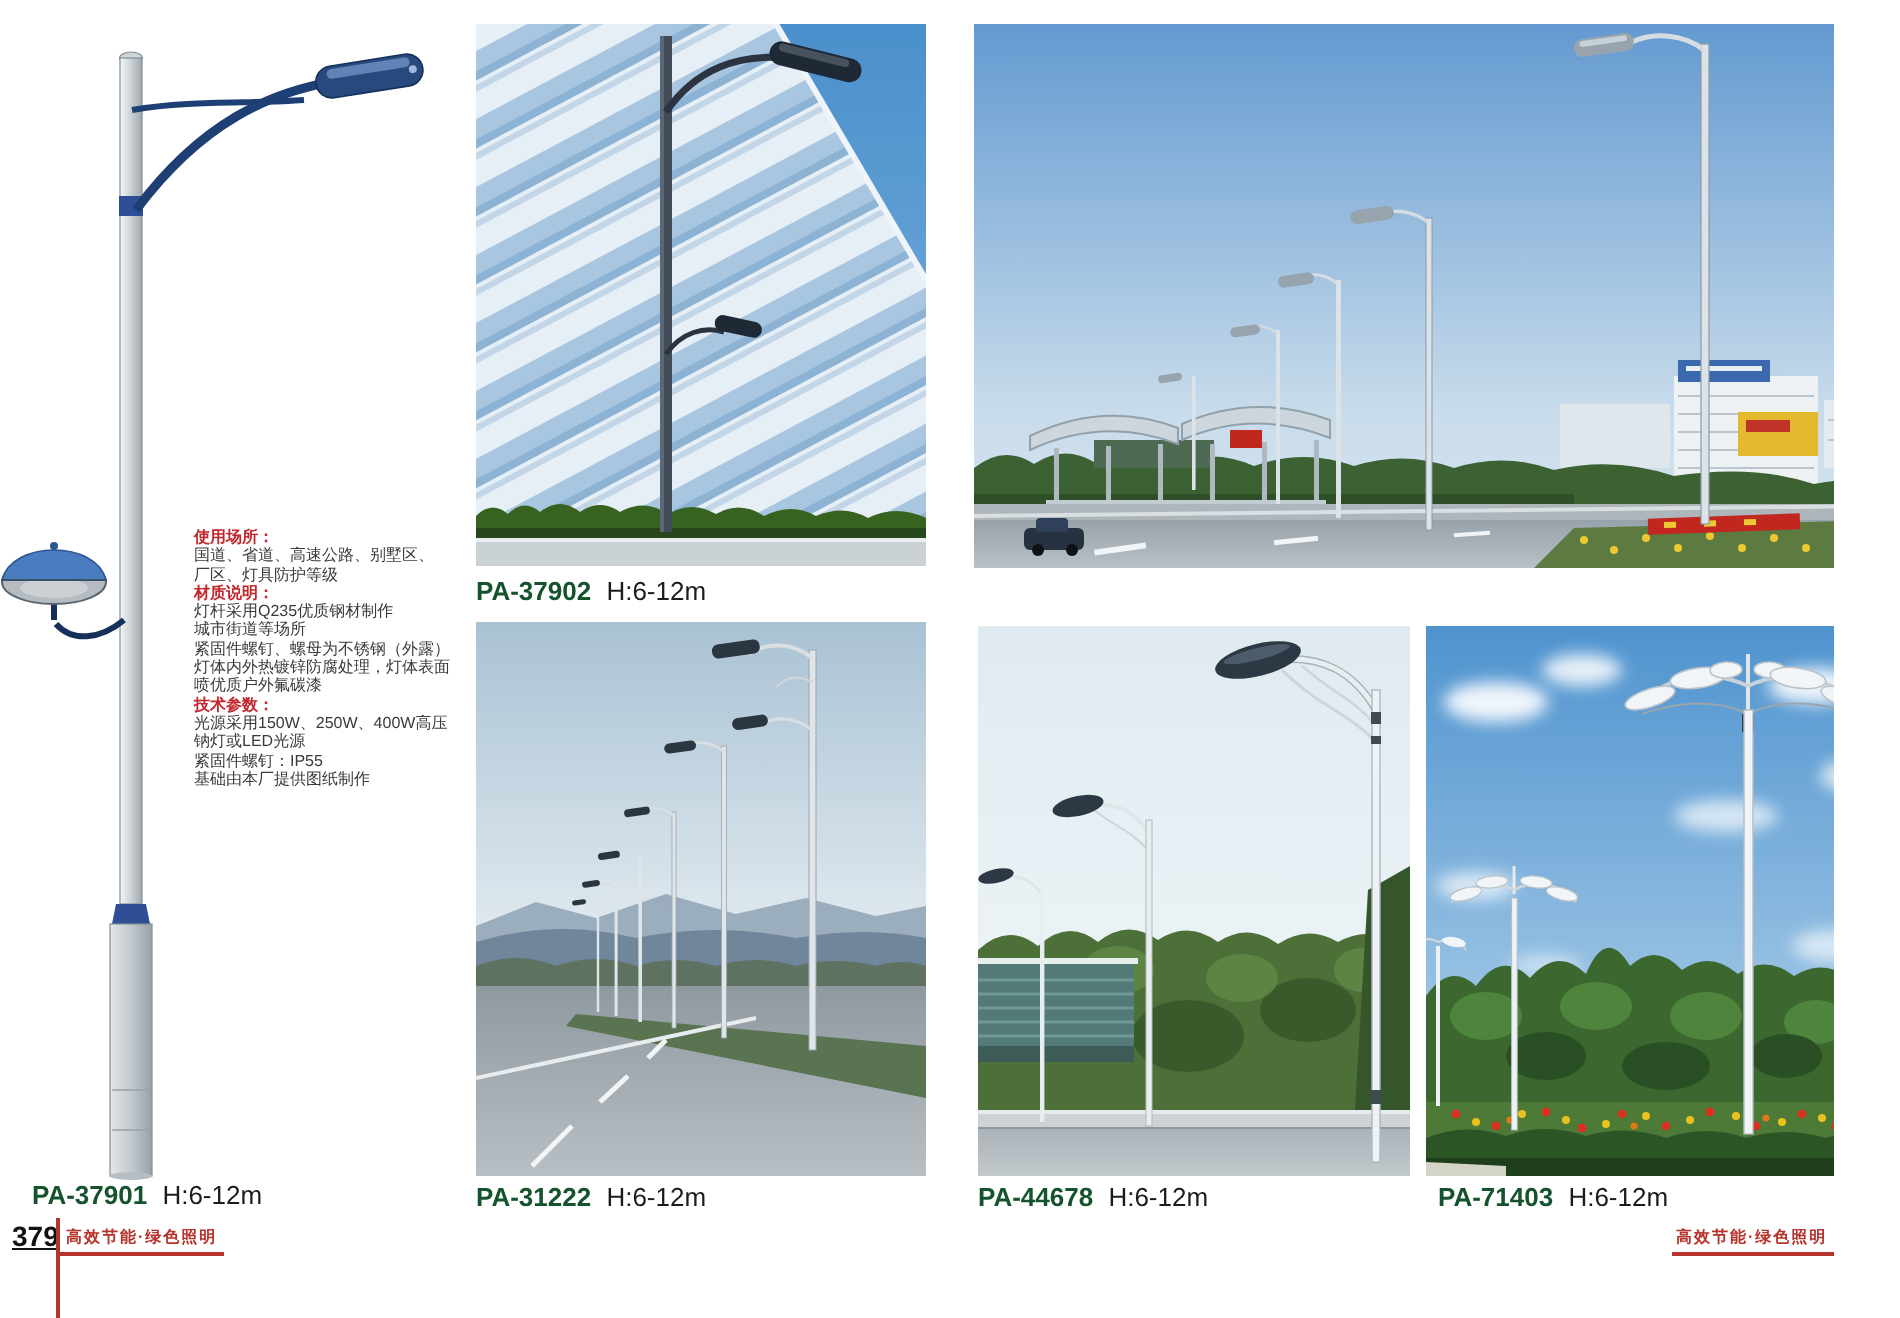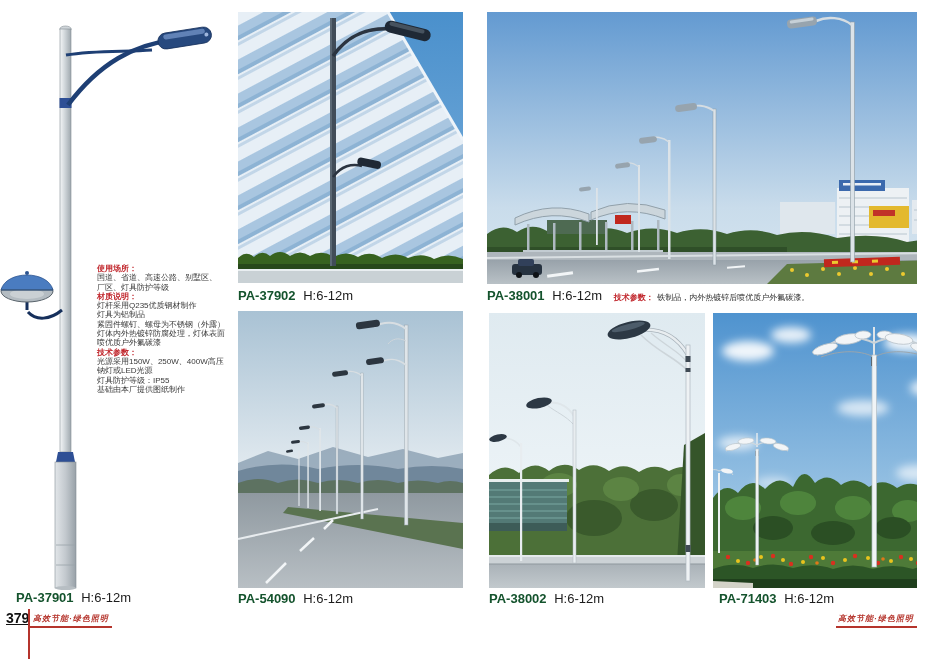--- a/index.html
+++ b/index.html
@@ -10,21 +10,21 @@
   .art{position:absolute;left:0;top:0;}
   .prod-label{position:absolute;font-size:13px;white-space:nowrap;}
   .prod-label .code{color:#14532d;font-weight:bold;}
   .prod-label .size{color:#1c1c1c;margin-left:4px;margin-top:40px;}
   .prod-label .note-t{color:#c1272d;font-weight:bold;font-size:8px;margin-left:8px;}
   .prod-label .note-x{color:#2e2e2e;font-size:8px;}
   .spec{position:absolute;left:97px;top:264px;width:140px;font-size:8px;line-height:9.3px;
         color:#3a3a3a;white-space:nowrap;}
   .spec .t{color:#c1272d;font-weight:bold;}
   .footer-num{position:absolute;font-size:14px;font-weight:bold;color:#111;text-decoration:underline;}
-  .footer-slogan{position:absolute;font-size:8px;font-weight:bold;color:#b5342c;letter-spacing:1px;font-style:italic;}
+  .footer-slogan{position:absolute;font-size:8px;font-weight:bold;color:#b5342c;letter-spacing:1px;}
   .red-vline{position:absolute;width:2px;background:#b5342c;}
   .red-hline{position:absolute;height:2px;background:#b5342c;}
 </style>
 </head>
 <body>
 
 <div id="page">
 
   <svg class="art" width="230" height="610" viewBox="0 0 230 610">
     <defs>
@@ -67,28 +67,28 @@
     <line x1="56" y1="565" x2="75" y2="565" stroke="#9aa3aa" stroke-width="0.8"></line>
     <ellipse cx="65.5" cy="588" rx="10.5" ry="2" fill="#b7bec3"></ellipse>
   </svg>
 
   <div class="spec">
     <div class="t">使用场所：</div>
     <div class="l">国道、省道、高速公路、别墅区、</div>
     <div class="l">厂区、灯具防护等级</div>
     <div class="t">材质说明：</div>
     <div class="l">灯杆采用Q235优质钢材制作</div>
-    <div class="l">灯具为铝制品</div>
+    <div class="l">城市街道等场所</div>
     <div class="l">紧固件螺钉、螺母为不锈钢（外露）</div>
     <div class="l">灯体内外热镀锌防腐处理，灯体表面</div>
     <div class="l">喷优质户外氟碳漆</div>
     <div class="t">技术参数：</div>
     <div class="l">光源采用150W、250W、400W高压</div>
     <div class="l">钠灯或LED光源</div>
-    <div class="l">灯具防护等级：IP55</div>
+    <div class="l">紧固件螺钉：IP55</div>
     <div class="l">基础由本厂提供图纸制作</div>
   </div>
 
   <div class="prod-label" style="left:16px;top:590px">
     <span class="code">PA-37901</span>
     <span class="size">H:6-12m</span>
   </div>
 
   <svg class="photo" style="left:238px;top:12px" width="225" height="271" viewBox="0 0 225 271">
     <defs>
@@ -185,21 +185,21 @@
       <path d="M70,133 C66,130 61,130 58,132" fill="none" stroke="#d8dee2" stroke-width="0.9"></path>
       <rect x="53" y="129.5" width="9" height="3" rx="1.5" fill="#2c3640" transform="rotate(-8 57 131)"></rect>
     </g>
     <g>
       <rect x="60.4" y="140" width="1.2" height="55" fill="#dfe5e9"></rect>
       <rect x="48" y="139" width="7" height="2.5" rx="1.2" fill="#2c3640" transform="rotate(-8 51 140)"></rect>
     </g>
   </svg>
 
   <div class="prod-label" style="left:238px;top:591px">
-    <span class="code">PA-54090</span>
+    <span class="code">PA-31222</span>
     <span class="size">H:6-12m</span>
   </div>
 
   <svg class="photo" style="left:487px;top:12px" width="453" height="272" viewBox="0 0 453 272">
     <defs>
       <linearGradient id="skyC" x1="0" y1="0" x2="0" y2="1">
         <stop offset="0" stop-color="#639ad1"></stop>
           <stop offset="0.72" stop-color="#c9dceb"></stop>
           <stop offset="1" stop-color="#d8e6f0"></stop>
       </linearGradient>
@@ -310,26 +310,20 @@
       <rect x="151" y="153" width="2" height="87" fill="#dce3e8"></rect>
       <path d="M152,155 C147,151 141,150 136,152" fill="none" stroke="#d6dde2" stroke-width="1.1"></path>
       <rect x="128" y="151" width="15" height="5" rx="2.5" fill="#97a4ae" transform="rotate(-8 135 153)"></rect>
     </g>
     <g>
       <rect x="109" y="176" width="1.8" height="57" fill="#dce3e8"></rect>
       <rect x="92" y="175" width="12" height="4" rx="2" fill="#97a4ae" transform="rotate(-8 98 177)"></rect>
     </g>
   </svg>
 
-  <div class="prod-label" style="left:487px;top:288px">
-    <span class="code">PA-38001</span>
-    <span class="size">H:6-12m</span>
-    <span class="note-t">技术参数：</span>
-    <span class="note-x">铁制品，内外热镀锌后喷优质户外氟碳漆。</span>
-  </div>
 
   <svg class="photo" style="left:489px;top:313px" width="216" height="275" viewBox="0 0 216 275">
     <defs>
       <linearGradient id="skyD" x1="0" y1="0" x2="0" y2="1">
         <stop offset="0" stop-color="#dfeaf0"></stop>
           <stop offset="1" stop-color="#f3f8fa"></stop>
       </linearGradient>
       <linearGradient id="roadD" x1="0" y1="0" x2="0" y2="1">
         <stop offset="0" stop-color="#aab2b8"></stop>
           <stop offset="1" stop-color="#c2c9cd"></stop>
@@ -395,21 +389,21 @@
     <g>
       <path d="M32,134 C26,126 18,124 10,126" fill="none" stroke="#dfe6ea" stroke-width="1.5"></path>
       <rect x="31" y="130" width="2.2" height="118" fill="#e8edf0"></rect>
       <g transform="rotate(-12 9 125)">
           <ellipse cx="9" cy="125" rx="9" ry="3.5" fill="#2c3844"></ellipse>
         </g>
     </g>
   </svg>
 
   <div class="prod-label" style="left:489px;top:591px">
-    <span class="code">PA-38002</span>
+    <span class="code">PA-44678</span>
     <span class="size">H:6-12m</span>
   </div>
 
   <svg class="photo" style="left:713px;top:313px" width="227" height="275" viewBox="0 0 227 275">
     <defs>
       <linearGradient id="skyE" x1="0" y1="0" x2="0" y2="1">
         <stop offset="0" stop-color="#4f93cf"></stop>
           <stop offset="0.8" stop-color="#a6cbe7"></stop>
           <stop offset="1" stop-color="#cfe3f0"></stop>
       </linearGradient>

